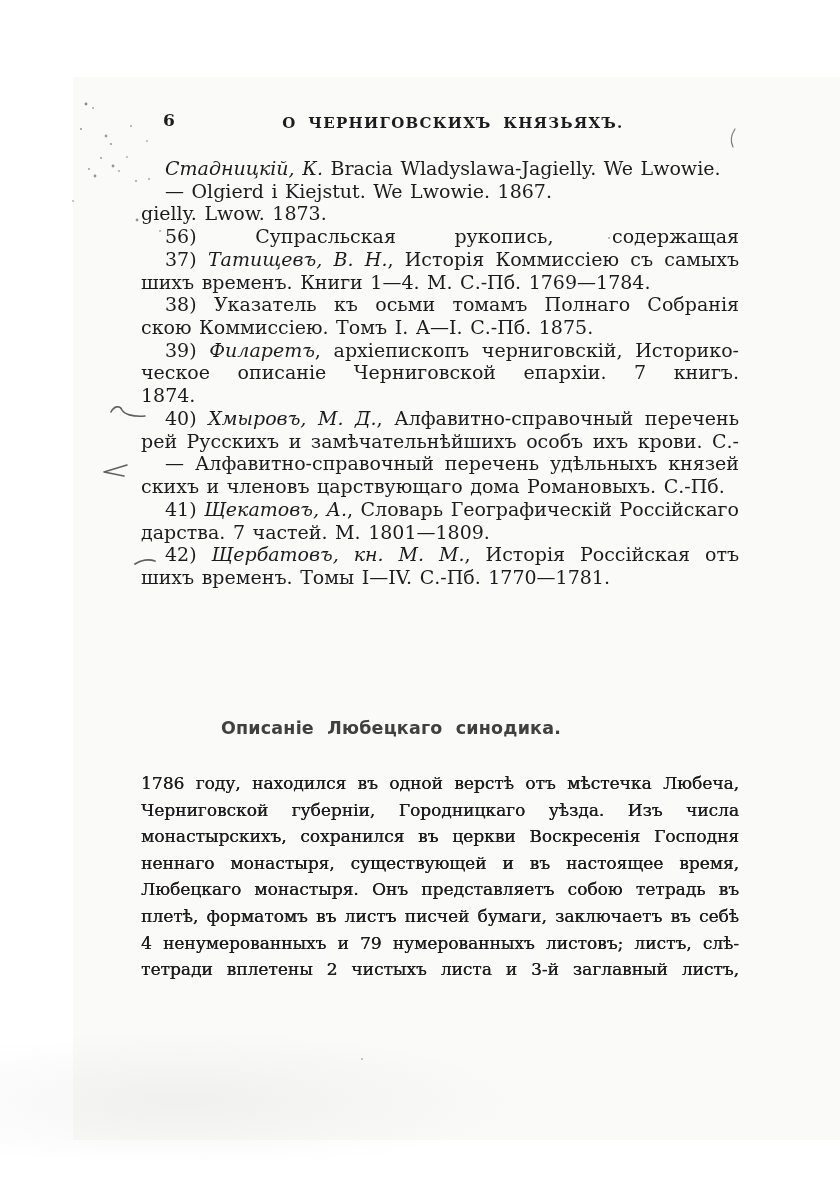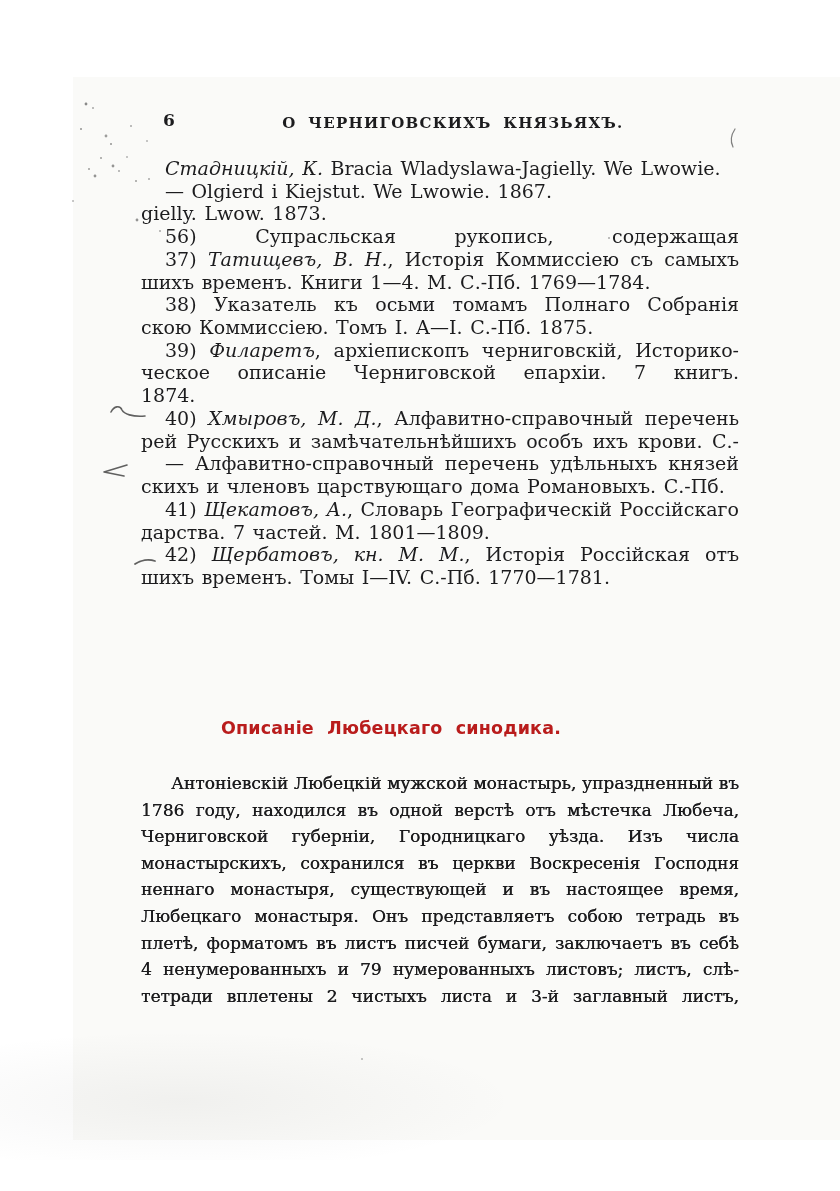--- a/index.html
+++ b/index.html
@@ -32,21 +32,21 @@
     white-space:normal;
   }
   .line.justify{text-align:justify;text-align-last:justify;}
   .line.justify::after{content:"";display:inline-block;width:100%;height:0;}
   .bib .line.indent{text-indent:24px;}
   .para .line.indent{text-indent:30px;}
   .it{font-style:italic;}
   .section-heading{
     left:391px;top:718px;transform:translateX(-50%);
     font-family:"DejaVu Sans", sans-serif;font-weight:700;font-size:17.5px;
-    letter-spacing:0.2px;word-spacing:7px;white-space:nowrap;color:#b91c1c;
+    letter-spacing:0.2px;word-spacing:7px;white-space:nowrap;color:#404040;
   }
   .specks{left:60px;top:95px;width:2px;height:2px;background:transparent;
     border-radius:50%;
     box-shadow:
       25px 8px 0 0.4px rgba(45,45,45,.55), 32px 12px 0 0 rgba(45,45,45,.4),
       20px 33px 0 0 rgba(45,45,45,.5), 45px 40px 0 0.4px rgba(45,45,45,.45),
       50px 48px 0 0 rgba(45,45,45,.5), 40px 62px 0 0 rgba(45,45,45,.45),
       52px 70px 0 0.4px rgba(45,45,45,.5), 58px 75px 0 0 rgba(45,45,45,.4),
       75px 85px 0 0 rgba(45,45,45,.45), 88px 83px 0 0 rgba(45,45,45,.4),
       66px 61px 0 0 rgba(45,45,45,.35), 28px 73px 0 0 rgba(45,45,45,.45),
@@ -108,21 +108,20 @@
   </div>
   <div class="penmark abs" style="left:727px;top:127px;">
     <svg width="10" height="22" viewBox="0 0 10 22">
       <path d="M8 2 C4 8, 3 14, 6 20" fill="none" stroke="#4a4a4a" stroke-width="1.2" stroke-linecap="round" opacity="0.7"></path>
     </svg>
   </div>
 
   <div class="section-heading abs">Описаніе Любецкаго синодика.</div>
 
   <div class="para textblock abs">
-      <div class="line indent justify"><span>Антоніевскій Любецкій мужской монастырь, упраздненный въ</span></div>
       <div class="line justify"><span>1786 году, находился въ одной верстѣ отъ мѣстечка Любеча,</span></div>
       <div class="line justify"><span>Черниговской губерніи, Городницкаго уѣзда. Изъ числа древностей</span></div>
       <div class="line justify"><span>монастырскихъ, сохранился въ церкви Воскресенія Господня упразд-</span></div>
       <div class="line justify"><span>неннаго монастыря, существующей и въ настоящее время, Синодикъ</span></div>
       <div class="line justify"><span>Любецкаго монастыря. Онъ представляетъ собою тетрадь въ пере-</span></div>
       <div class="line justify"><span>плетѣ, форматомъ въ листъ писчей бумаги, заключаетъ въ себѣ</span></div>
       <div class="line justify"><span>4 ненумерованныхъ и 79 нумерованныхъ листовъ; листъ, слѣ-</span></div>
       <div class="line justify"><span>тетради вплетены 2 чистыхъ листа и 3-й заглавный листъ, имѣющій</span></div>
     </div>
 </div>

